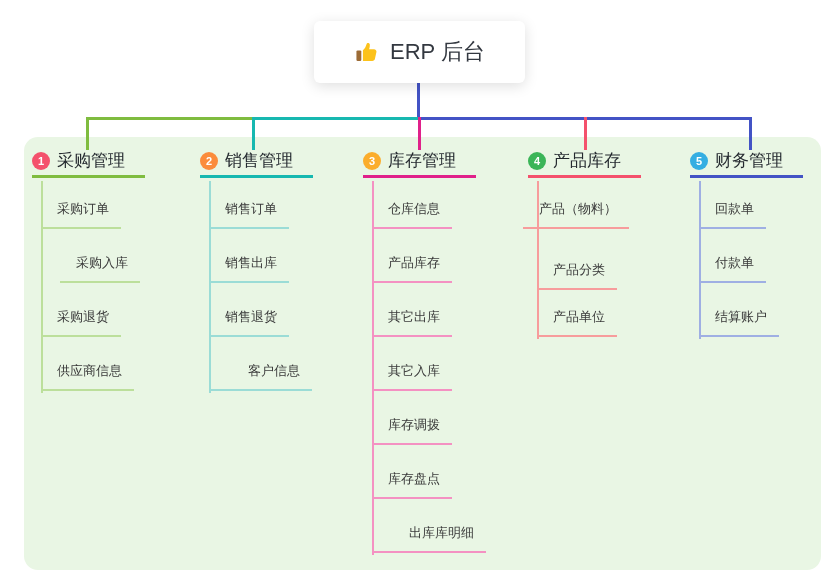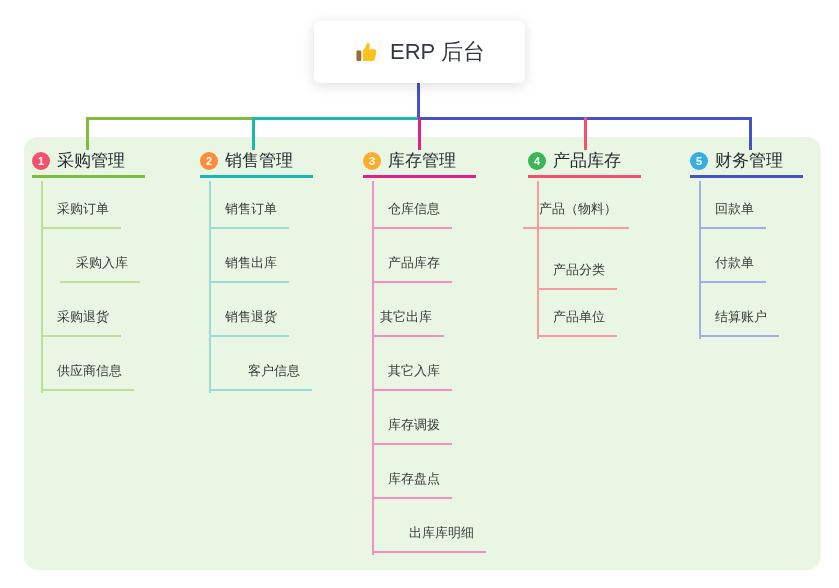--- a/index.html
+++ b/index.html
@@ -61,21 +61,21 @@
       <div class="child-node" style="left: 209px; top: 253px; border-bottom-color: rgb(155, 220, 214);">销售出库</div>
       <div class="child-node" style="left: 209px; top: 307px; border-bottom-color: rgb(155, 220, 214);">销售退货</div>
       <div class="child-node" style="left: 209px; top: 361px; border-bottom-color: rgb(155, 220, 214); padding-left: 39px;">客户信息</div>
       <div class="branch-header" style="left: 363px; border-bottom-color: rgb(224, 33, 138);">
         <span class="badge" style="background: rgb(251, 173, 44);">3</span>
         <span>库存管理</span>
       </div>
       <div class="spine" style="left: 372px; top: 181px; height: 374px; background: rgb(244, 145, 194);"></div>
       <div class="child-node" style="left: 372px; top: 199px; border-bottom-color: rgb(244, 145, 194);">仓库信息</div>
       <div class="child-node" style="left: 372px; top: 253px; border-bottom-color: rgb(244, 145, 194);">产品库存</div>
-      <div class="child-node" style="left: 372px; top: 307px; border-bottom-color: rgb(244, 145, 194); padding-left: 8px;">其它出库</div>
+      <div class="child-node" style="left: 372px; top: 307px; border-bottom-color: rgb(244, 145, 194);">其它出库</div>
       <div class="child-node" style="left: 372px; top: 361px; border-bottom-color: rgb(244, 145, 194);">其它入库</div>
       <div class="child-node" style="left: 372px; top: 415px; border-bottom-color: rgb(244, 145, 194);">库存调拨</div>
       <div class="child-node" style="left: 372px; top: 469px; border-bottom-color: rgb(244, 145, 194);">库存盘点</div>
       <div class="child-node" style="left: 372px; top: 523px; border-bottom-color: rgb(244, 145, 194); padding-left: 37px;">出库库明细</div>
       <div class="branch-header" style="left: 528px; border-bottom-color: rgb(244, 81, 108);">
         <span class="badge" style="background: rgb(59, 181, 88);">4</span>
         <span>产品库存</span>
       </div>
       <div class="spine" style="left: 537px; top: 181px; height: 158px; background: rgb(247, 156, 156);"></div>
       <div class="child-node" style="left: 523px; top: 199px; border-bottom-color: rgb(247, 156, 156);">产品（物料）</div>

